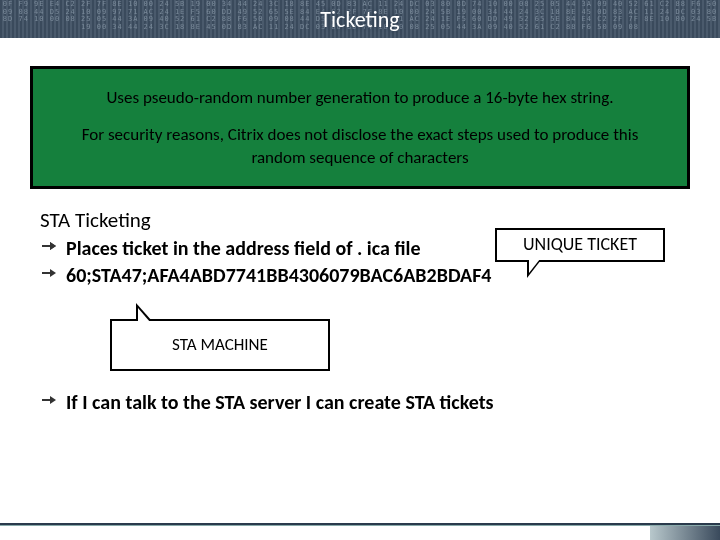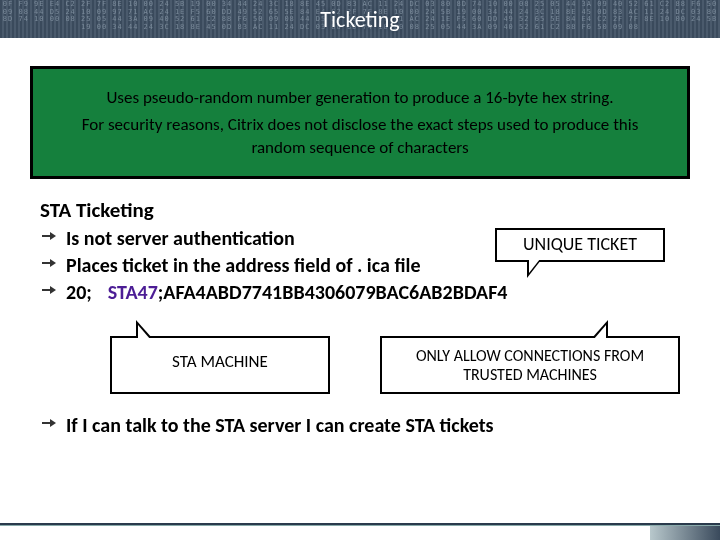--- a/index.html
+++ b/index.html
@@ -44,28 +44,28 @@
   }
   .info-box {
     margin: 28px 30px 18px 30px;
     border: 3px solid #000;
     background: #15803d;
     padding: 18px 20px 16px 20px;
     text-align: center;
     font-size: 17px;
     line-height: 1.35;
   }
-  .info-box p + p { margin-top: 4px; }
+  .info-box p + p { margin-top: 14px; }
   .content {
     padding: 0 40px;
     position: relative;
   }
   .section-title {
     font-size: 21px;
-    font-weight: bold;
+    font-weight: normal;
     margin-bottom: 2px;
   }
   .bullet-list { list-style: none; }
   .bullet-list li {
     font-size: 20px;
     font-weight: bold;
     line-height: 1.35;
     padding-left: 26px;
     position: relative;
   }
@@ -85,21 +85,21 @@
     width: 10px; height: 2px;
     background: #333;
   }
   .bullet-icon::after {
     left: 8px; top: 1px;
     width: 0; height: 0;
     border-left: 6px solid #333;
     border-top: 4px solid transparent;
     border-bottom: 4px solid transparent;
   }
-  .red-seg { color: #4c1d95; margin-left: 16px; }
+  .red-seg { color: #000000; }
   .callout {
     position: absolute;
     background: #fff;
     border: 2px solid #000;
     font-size: 16px;
     text-align: center;
     padding: 10px 14px;
     line-height: 1.2;
   }
   .callout-unique {
@@ -218,39 +218,35 @@
 
 <div class="callout callout-unique">
   <span>UNIQUE TICKET</span>
 </div>
 
 <div class="content">
   <div class="section-title">STA Ticketing</div>
   <ul class="bullet-list">
     <li>
       <span class="bullet-icon"></span>
-      <span>Is not server authentication</span>
     </li>
     <li>
       <span class="bullet-icon"></span>
       <span>Places ticket in the address field of . ica file</span>
     </li>
     <li>
       <span class="bullet-icon"></span>
-      <span>20;</span><span class="red-seg">STA47</span><span>;AFA4ABD7741BB4306079BAC6AB2BDAF4</span>
+      <span>60;</span><span class="red-seg">STA47</span><span>;AFA4ABD7741BB4306079BAC6AB2BDAF4</span>
     </li>
   </ul>
 
   <div class="callout-row">
     <div class="callout callout-sta" style="position:relative;">
       <span>STA MACHINE</span>
     </div>
-    <div class="callout callout-trust" style="position:relative;">
-      <span>ONLY ALLOW CONNECTIONS FROM TRUSTED MACHINES</span>
-    </div>
   </div>
 
   <ul class="bullet-list final-bullet">
     <li>
       <span class="bullet-icon"></span>
       <span>If I can talk to the STA server I can create STA tickets</span>
     </li>
   </ul>
 </div>
 

